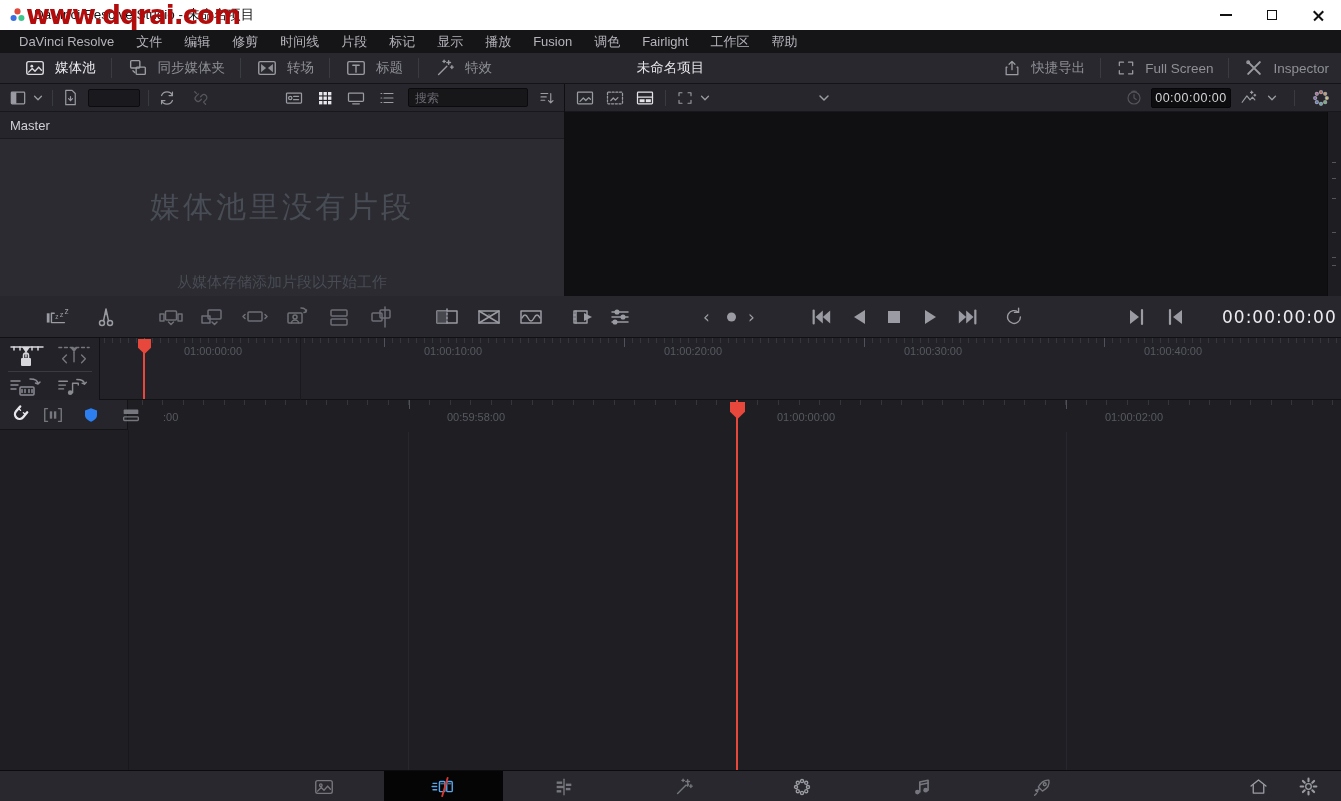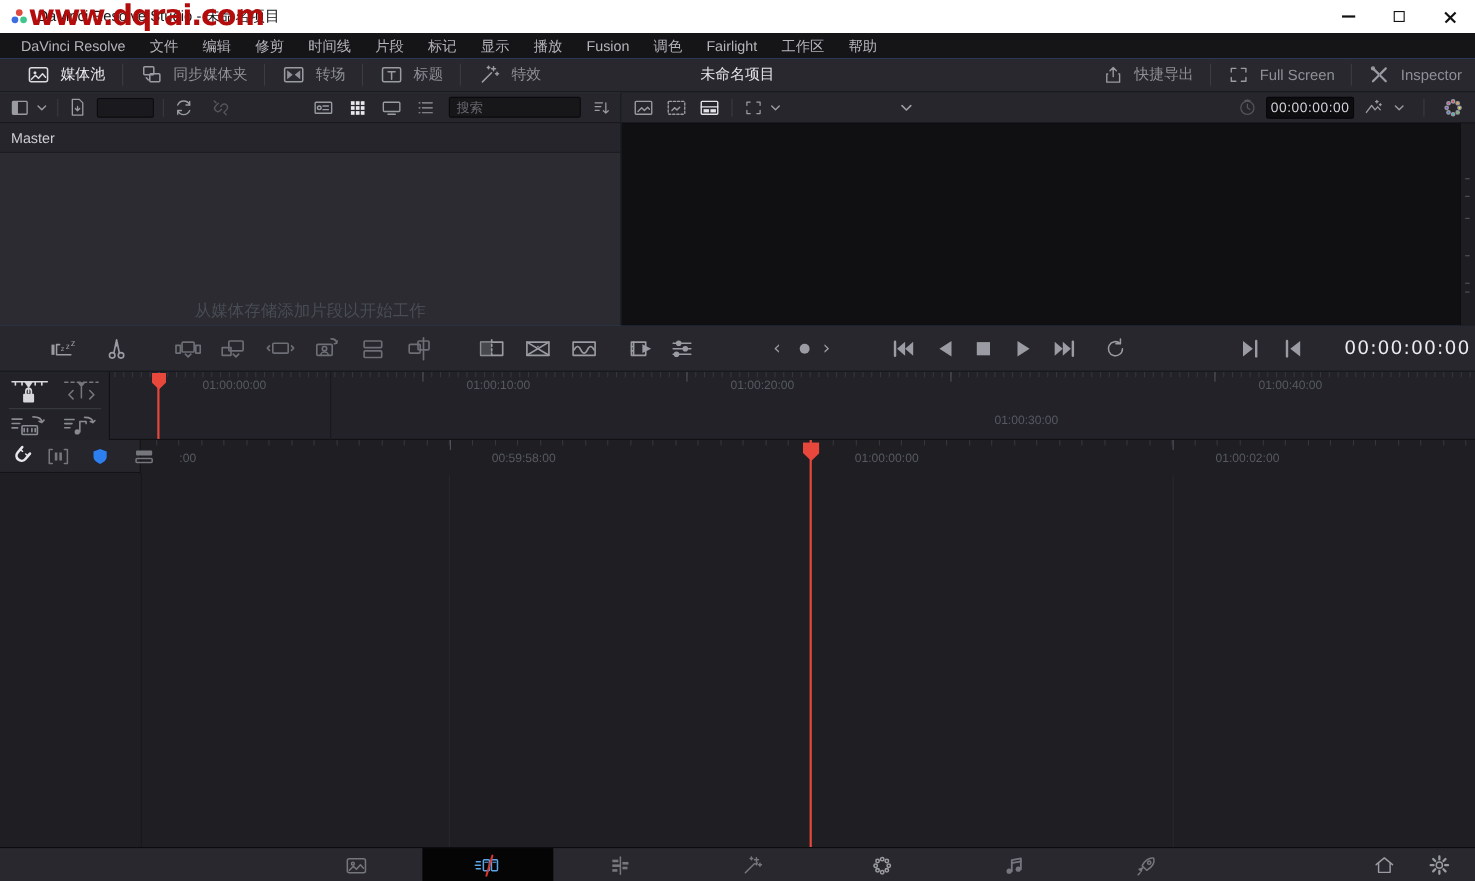--- a/index.html
+++ b/index.html
@@ -307,20 +307,21 @@
           <svg width="18" height="18" viewBox="0 0 24 24">
               <path d="M4 6 h9 M4 10.5 h7 M4 15 h5"></path>
               <path d="M17 6 v12 M14 15.5 l3 3 3-3"></path>
             </svg>
         </span>
       </div>
       <div class="master-bar">
         <span>Master</span>
       </div>
       <div class="empty-area">
+        <div class="empty-title">媒体池里没有片段</div>
         <div class="empty-hint">从媒体存储添加片段以开始工作</div>
       </div>
     </div>
 
     <div class="right-panel">
       <div class="viewbar">
         <span class="ic">
           <svg width="20" height="20" viewBox="0 0 24 24">
               <rect x="3" y="5" width="18" height="14" rx="1"></rect>
               <path d="M6 16 l4-4 3 3 3.5-3.5 2 2"></path>
@@ -718,21 +719,21 @@
         <div class="tick" style="left: 1328px;"></div>
         <div class="tick" style="left: 1336px;"></div>
         <div class="tick major" style="left: 144px;"></div>
         <div class="tick major" style="left: 384px;"></div>
         <div class="tick major" style="left: 624px;"></div>
         <div class="tick major" style="left: 864px;"></div>
         <div class="tick major" style="left: 1104px;"></div>
         <span class="rlabel" style="left: 152px;">01:00:00:00</span>
         <span class="rlabel" style="left: 392px;">01:00:10:00</span>
         <span class="rlabel" style="left: 632px;">01:00:20:00</span>
-        <span class="rlabel" style="left: 872px; margin-top: 31px;">01:00:30:00</span>
+        <span class="rlabel" style="left: 872px;">01:00:30:00</span>
         <span class="rlabel" style="left: 1112px;">01:00:40:00</span>
       </div>
     <div class="tlu-seam"></div>
     <div class="tlu-tools" style="background:#222228;">
       <span class="ic" style="position:absolute;left:8px;top:5px">
         <svg width="38" height="26" viewBox="0 0 38 26" style="stroke:#d8d8dc;">
             <path d="M3 4 h32"></path>
             <path d="M6 4 v3 M12 4 v3 M24 4 v3 M30 4 v3"></path>
             <path d="M14 4 h8 l-4 6 Z" fill="#d8d8dc" stroke="none"></path>
             <path d="M18 10 v4"></path>

